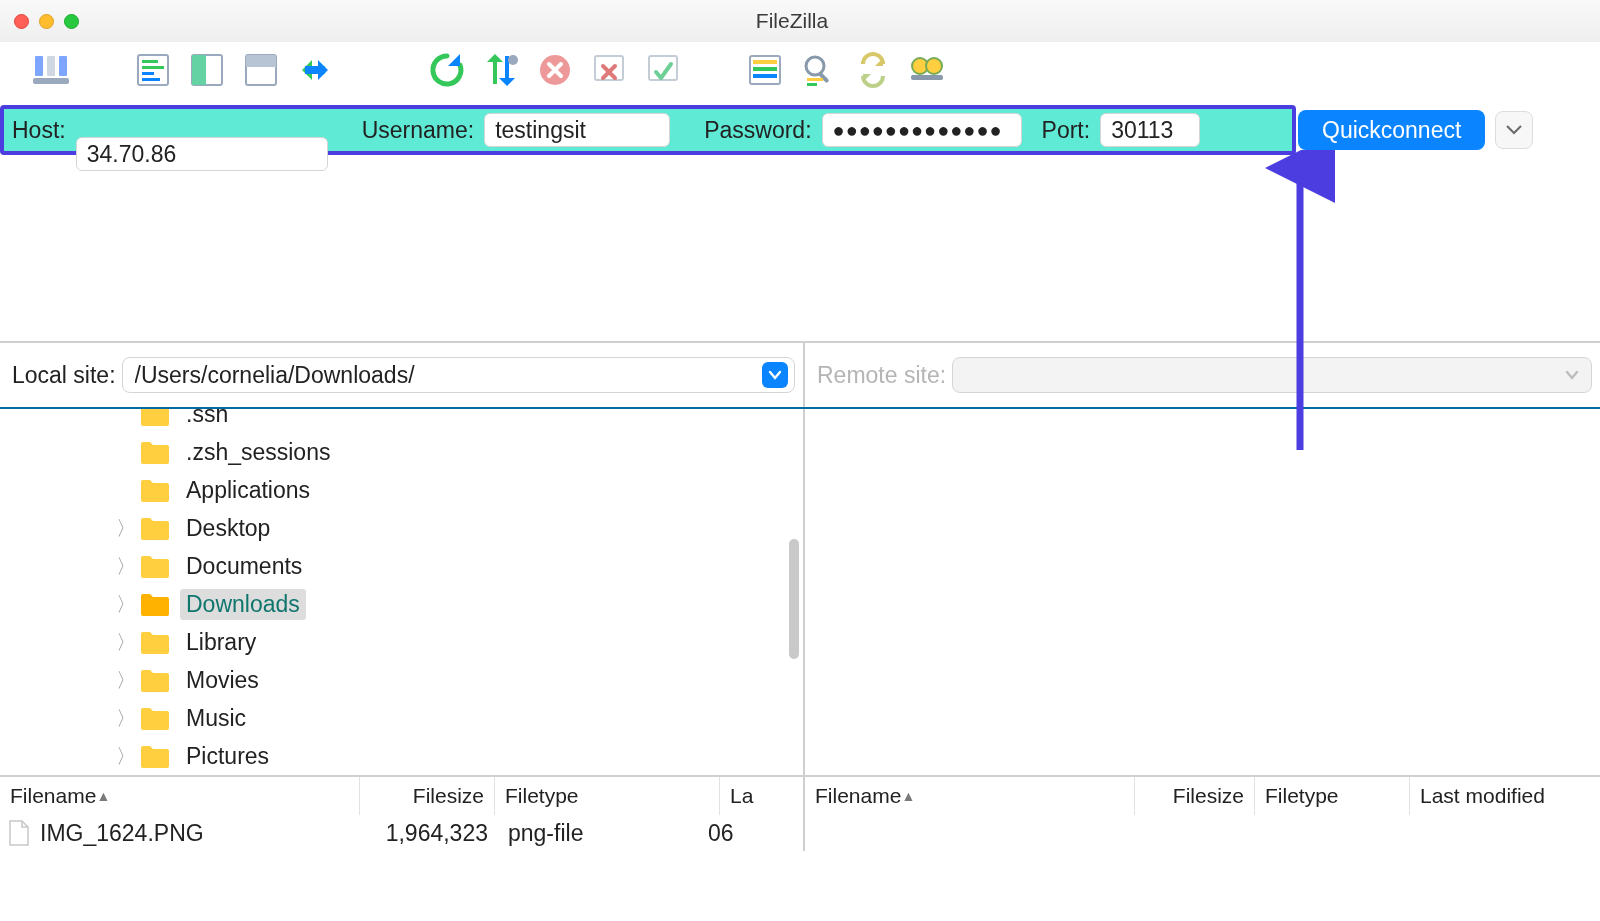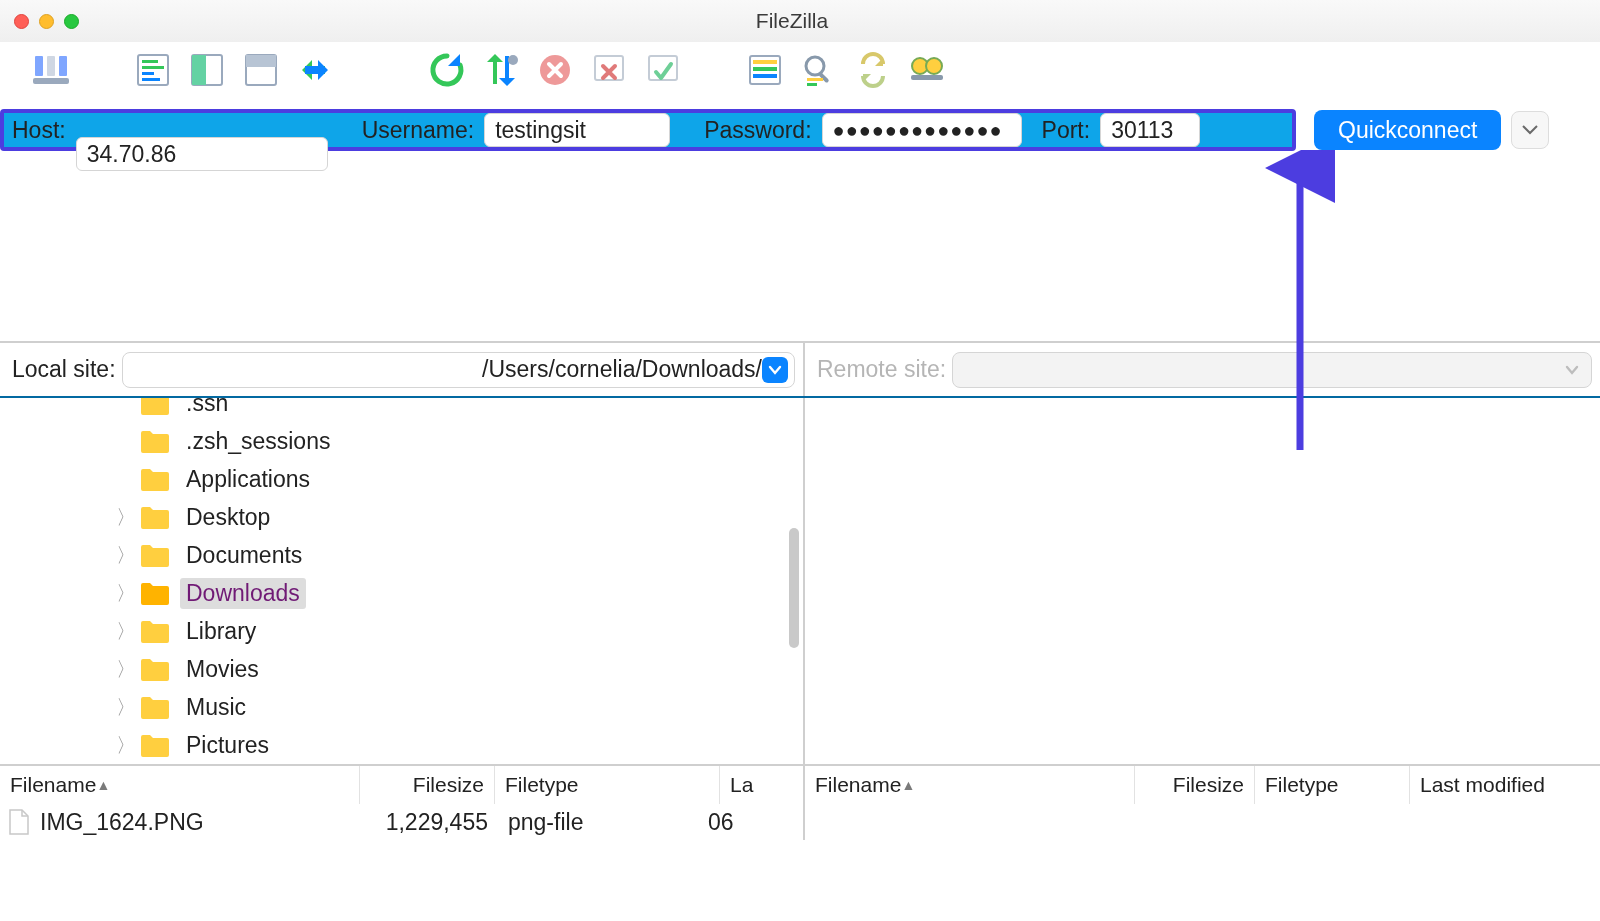--- a/index.html
+++ b/index.html
@@ -16,32 +16,32 @@
 
   
   .toolbar { height: 60px; display:flex; align-items:center; gap: 8px; padding: 0 24px 4px 28px; }
   .tb-ico { width: 46px; height: 44px; display:flex; align-items:center; justify-content:center; border-radius:4px; }
   .tb-ico svg { width: 40px; height: 40px; }
   .tb-gap-sm { width: 40px; }
   .tb-gap-md { width: 70px; }
 
   
   .qc-wrap { display:flex; align-items:center; height:56px; padding: 2px 6px 2px 0; }
-  .qc-box { height: 42px; flex: 0 0 auto; border: 4px solid #4c3de0; border-radius: 4px; display:flex; align-items:center; padding: 0 6px 0 4px; background:#0ea5e9; width: 1296px; }
+  .qc-box { height: 50px; flex: 0 0 auto; border: 4px solid #4c3de0; border-radius: 4px; display:flex; align-items:center; padding: 0 6px 0 4px; background:#5eead4; width: 1296px; }
   .qc-label { font-size: 23px; color:#222; padding: 0 10px 0 4px; white-space:nowrap; }
   .qc-input { height: 34px; border: 1px solid #d5d5d5; border-radius: 6px; padding: 2px 10px; font-size: 23px; background:#fff; color:#222; }
   .qc-input.port { text-align:left; font-variant-numeric: tabular-nums; }
-  .qc-btn { margin-left: 18px; height: 40px; padding: 0 24px; border:none; border-radius: 8px; background:#0a84ff; color:#fff; font-size: 23px; font-weight: 500; cursor:pointer; }
+  .qc-btn { margin-left: 2px; height: 40px; padding: 0 24px; border:none; border-radius: 8px; background:#0a84ff; color:#fff; font-size: 23px; font-weight: 500; cursor:pointer; }
   .qc-drop { margin-left: 10px; width: 38px; height: 38px; border:1px solid #ddd; border-radius: 8px; background:#f7f7f7; display:flex; align-items:center; justify-content:center; cursor:pointer; }
   .qc-drop svg { width:16px; height:10px; }
 
   .log-area { height: 185px; border-bottom: 2px solid #cfcfcf; background:#fff; }
 
   
-  .sites { display:flex; height: 53px; text-align: right; }
+  .sites { display:flex; height: 64px; }
   .pane-head { display:flex; align-items:center; padding: 0 8px 0 12px; }
   .pane-head.left { width: 805px; border-right: 2px solid #cfcfcf;}
   .pane-head.right { flex:1; }
   .site-label { font-size: 23px; color:#222; padding-right: 6px; white-space:nowrap; }
   .site-label.disabled { color:#b5b5b5; }
   .site-combo { flex:1; height: 36px; border:1px solid #d5d5d5; border-radius: 8px; background:#fff; display:flex; align-items:center; padding: 0 6px 0 12px; font-size:23px; }
   .site-combo.disabled { background:#f3f3f3; }
   .combo-text { flex:1; white-space:nowrap; overflow:hidden; }
   .combo-btn { width:26px; height:26px; border-radius:6px; display:flex; align-items:center; justify-content:center; }
   .combo-btn.blue { background:#0a84ff; }
@@ -52,21 +52,21 @@
   .tree-pane { overflow:hidden; position:relative; }
   .tree-pane.left { width: 805px; border-right: 2px solid #cfcfcf;}
   .tree-pane.right { flex:1; }
   .tree-scroll { width: 10px; height: 120px; background:#c9c9c9; border-radius: 6px; position:absolute; right: 4px; top: 130px; }
   .tree { padding: 4px 0 4px 112px; }
   .tree-row { display:flex; align-items:center; height: 38px; font-size: 23px; cursor:pointer; }
   .tr-expander { width: 28px; text-align:center; color:#9a9a9a; font-size: 20px; }
   .tr-folder { width: 30px; height: 24px; margin-right: 10px; }
   .tr-folder svg { width:30px; height:24px; display:block; }
   .tr-label { padding: 2px 6px; border-radius:3px; }
-  .tr-label.sel { background:#dddddd; color:#701a75; }
+  .tr-label.sel { background:#dddddd; color:#0f766e; }
   .tree-row.sel .tr-folder .fld-body { fill:#ffb300; }
 
   
   .lists { display:flex; }
   .list-pane.left { width: 805px; border-right: 2px solid #cfcfcf; }
   .list-pane.right { flex:1; }
   .list-head { display:flex; align-items:center; height: 38px; font-size: 21px; color:#222; }
   .lh-col { padding: 0 10px; display:flex; align-items:center; border-right: 1px solid #e2e2e2; height:100%; }
   .lh-sort { font-size: 14px; color:#7a7a7a; }
   .list-row { display:flex; align-items:center; height: 36px; font-size: 23px; padding-left: 6px; }
@@ -372,21 +372,21 @@
     </div>
     <div id="local-files">
         <div class="list-row">
       <span class="file-ico">
             <svg viewBox="0 0 22 26">
               <path d="M2 1 L14 1 L20 7 L20 25 L2 25 Z" fill="#fff" stroke="#c8c8c8" stroke-width="1.5"></path>
               <path d="M14 1 L14 7 L20 7" fill="none" stroke="#c8c8c8" stroke-width="1.5"></path>
             </svg>
           </span>
       <span class="lr-name">IMG_1624.PNG</span>
-      <span class="lr-size">1,229,455</span>
+      <span class="lr-size">1,964,323</span>
       <span class="lr-type">png-file</span>
       <span class="lr-mod">06</span>
     </div>
       </div>
   </div>
   <div class="list-pane right">
     <div class="list-head">
       <div class="lh-col" style="width:330px">
         <span>Filename</span>
         <span class="lh-sort">▲</span>

